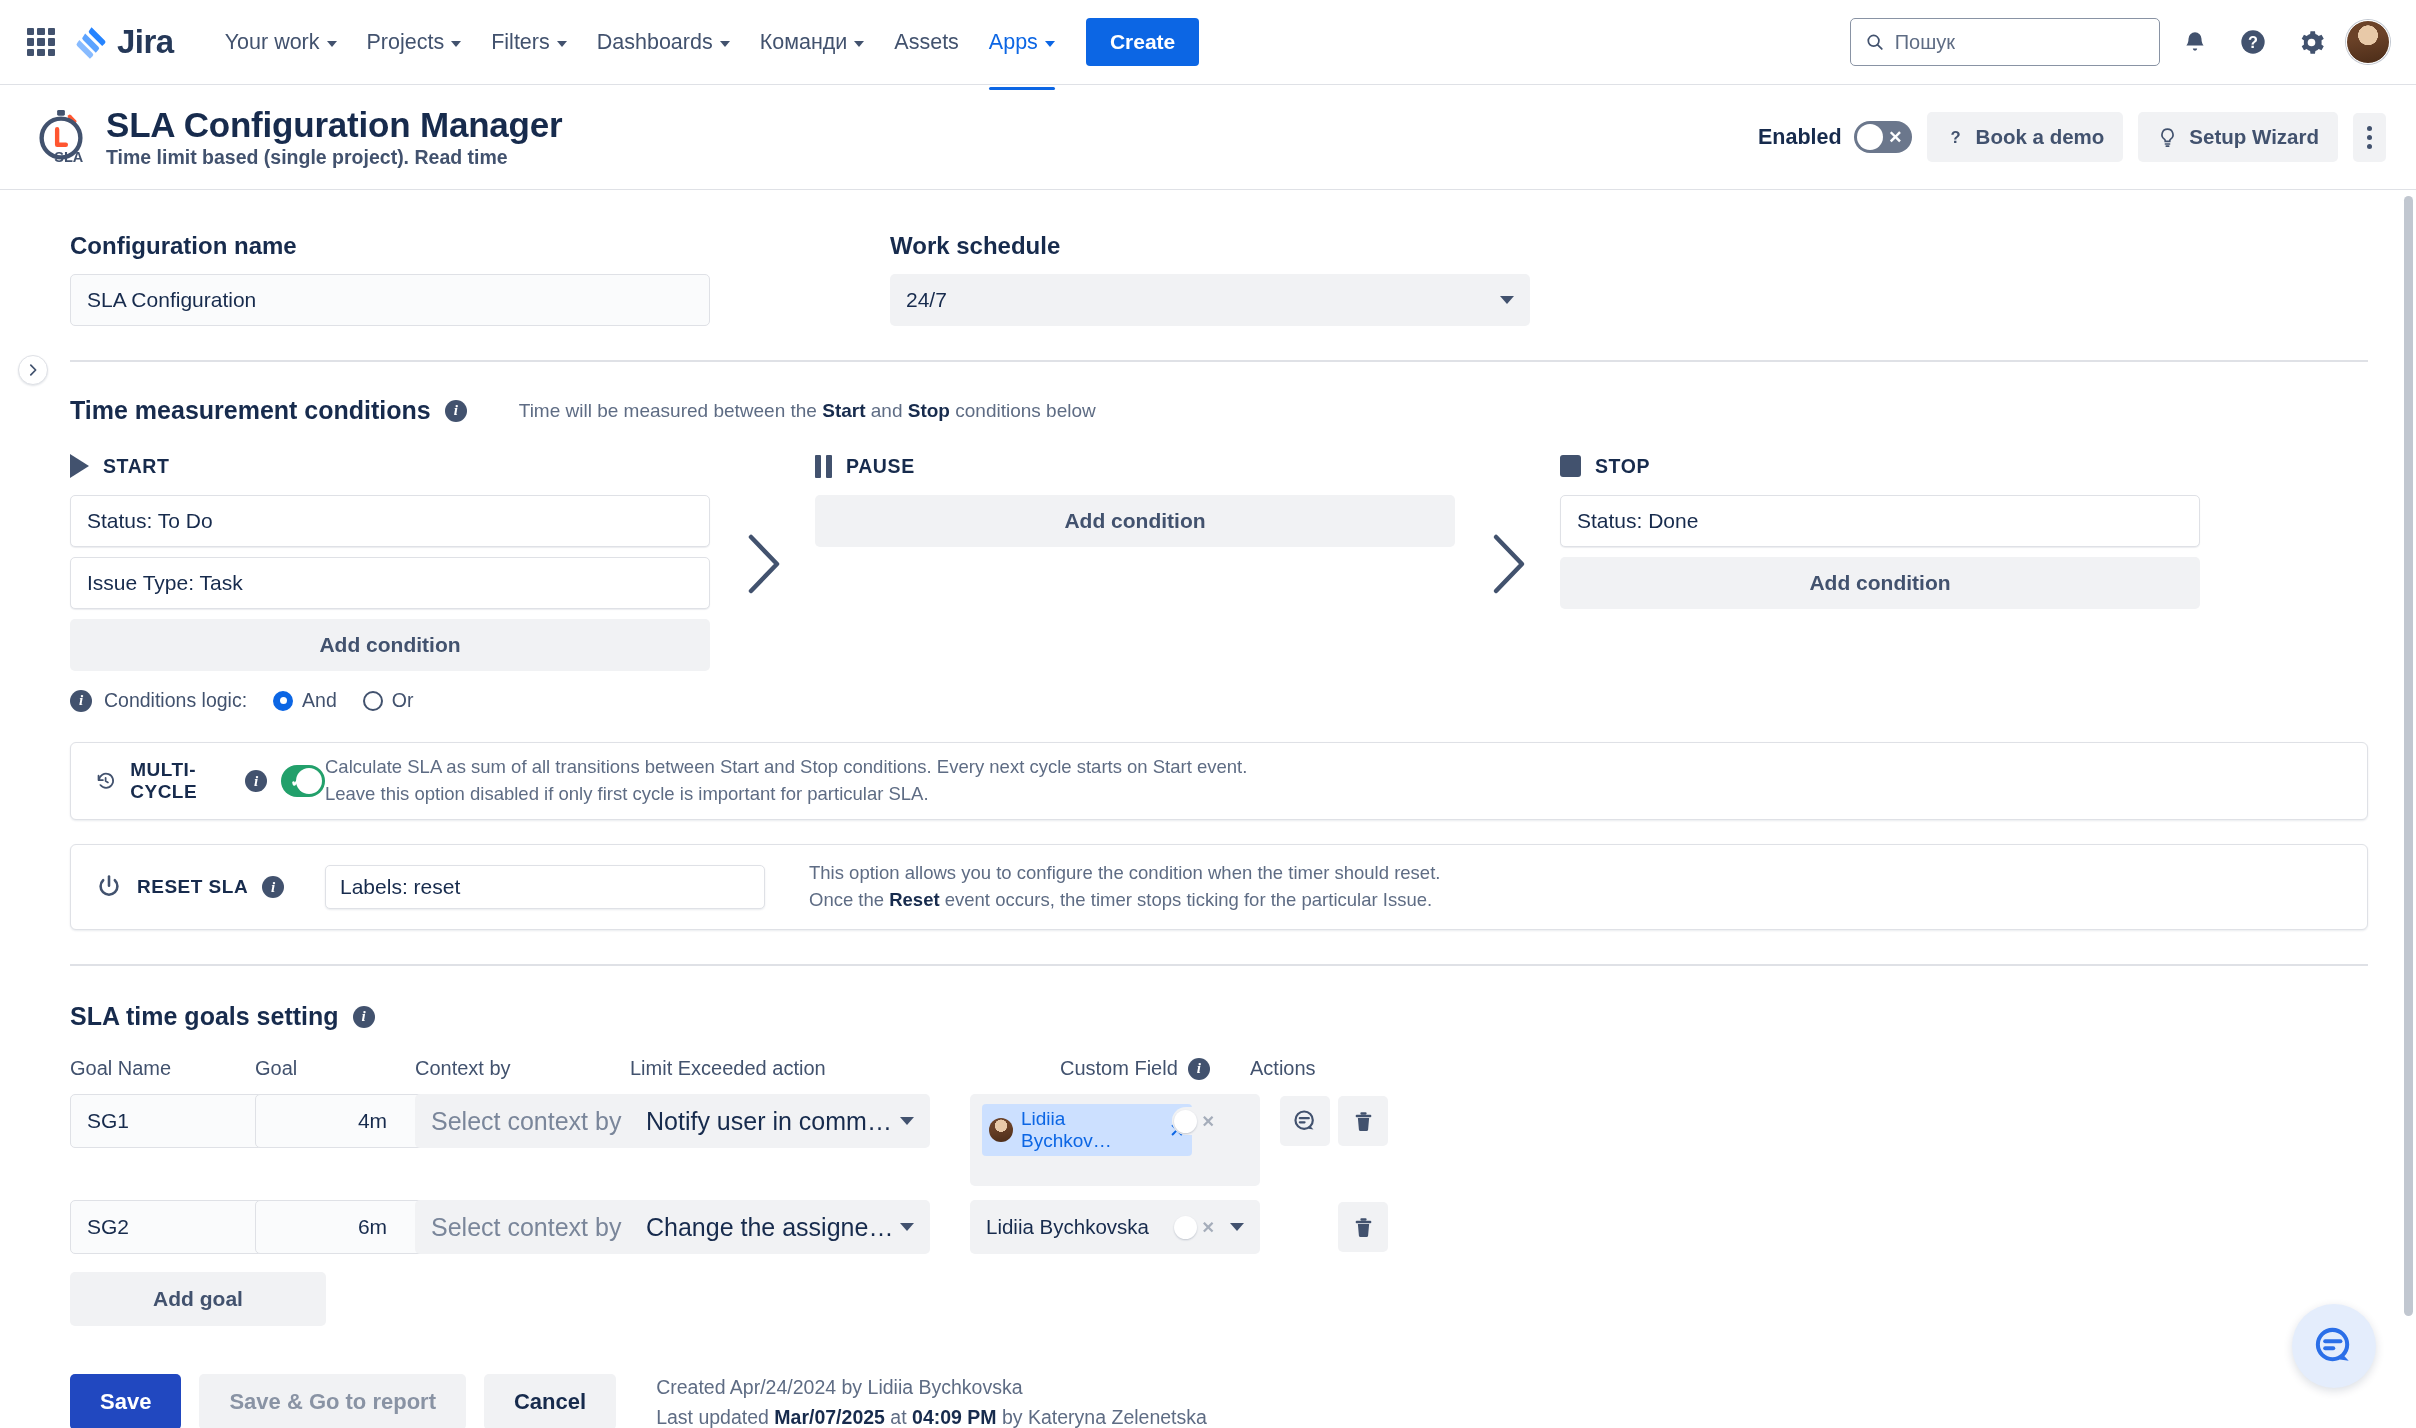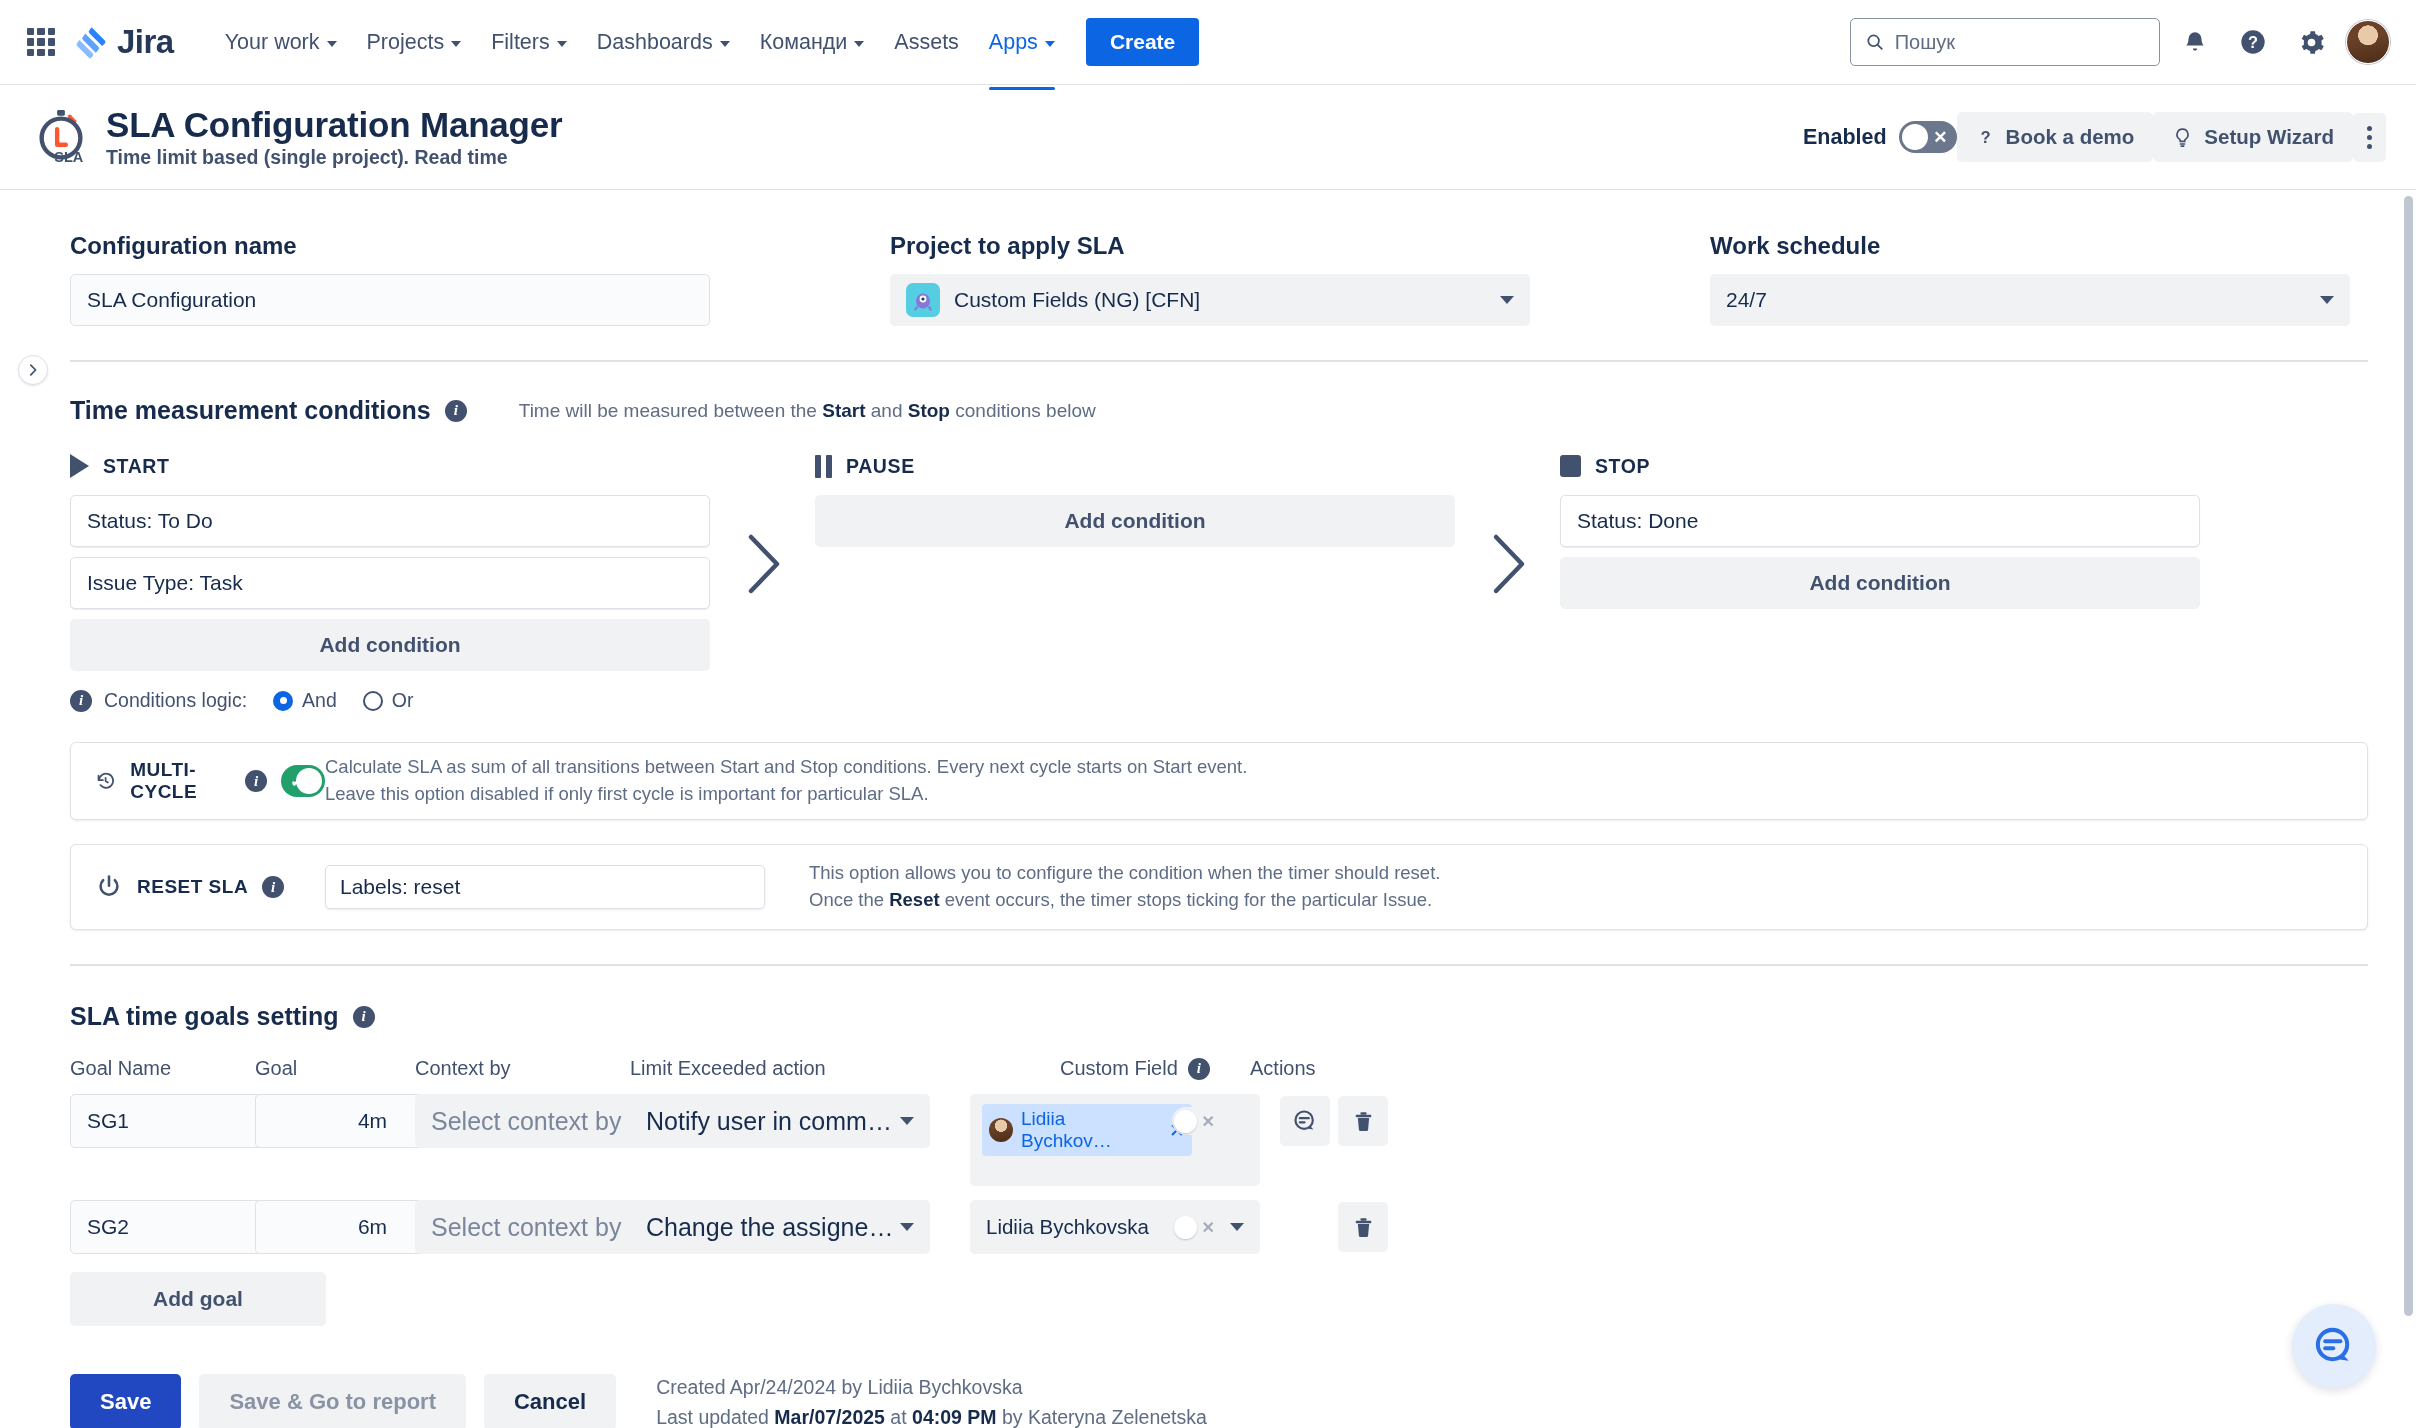--- a/index.html
+++ b/index.html
@@ -70,21 +70,21 @@
   
   .page-header {
     height: 105px; display: flex; align-items: center;
     padding: 0 30px 0 30px; border-bottom: 1px solid #DFE1E6;
   }
   .sla-logo { width: 62px; height: 62px; flex: none; }
   .title-wrap { margin-left: 14px; }
   .page-title { font-size: 35px; font-weight: 700; color: #172B4D; line-height: 1.12; letter-spacing: -0.2px; }
   .page-sub { font-size: 19.5px; font-weight: 700; color: #42526E; margin-top: 2px; }
   .page-sub a { color: #42526E; text-decoration: none; }
-  .header-right { margin-left: auto; display: flex; align-items: center; gap: 0; }
+  .header-right { margin-left: auto; display: flex; align-items: center; gap: 15px; }
   .enabled-group { display: flex; align-items: center; gap: 12px; }
   .enabled-label { font-size: 21.5px; font-weight: 700; color: #172B4D; }
   .toggle {
     width: 58px; height: 32px; border-radius: 16px; position: relative;
     cursor: pointer; display: flex; align-items: center;
   }
   .toggle.off { background: #6B778C; justify-content: flex-start; }
   .toggle.off .knob { width: 26px; height: 26px; border-radius: 50%; background: #fff; margin-left: 3px; }
   .toggle.off .mark { position: absolute; right: 9px; color: #fff; font-size: 17px; font-weight: 700; }
   .toggle.on { background: #22A06B; justify-content: flex-end; }
@@ -436,35 +436,20 @@
   </div>
   <div class="scrollbar"></div>
 
   <div class="content">
 
     <div class="top-row">
       <div class="field-col c1">
         <div class="field-label">Configuration name</div>
         <div class="input-box w-name">SLA Configuration</div>
       </div>
-      <div class="field-col c2">
-        <div class="field-label">Project to apply SLA</div>
-        <div class="select-box w-proj">
-          <span class="proj-avatar">
-            <svg width="24" height="24" viewBox="0 0 24 24">
-              <ellipse cx="12" cy="13" rx="7" ry="7.5" fill="#8777D9"></ellipse>
-              <circle cx="12" cy="11" r="3.4" fill="#fff"></circle>
-              <circle cx="12" cy="11" r="1.6" fill="#253858"></circle>
-              <path d="M6 19l-1.6 2.6M18 19l1.6 2.6" stroke="#8777D9" stroke-width="2" stroke-linecap="round"></path>
-            </svg>
-          </span>
-          <span>Custom Fields (NG) [CFN]</span>
-          <span class="chev"></span>
-        </div>
-      </div>
       <div class="field-col c3">
         <div class="field-label">Work schedule</div>
         <div class="select-box w-sched">
           <span>24/7</span>
           <span class="chev"></span>
         </div>
       </div>
     </div>
 
     <div class="divider"></div>

